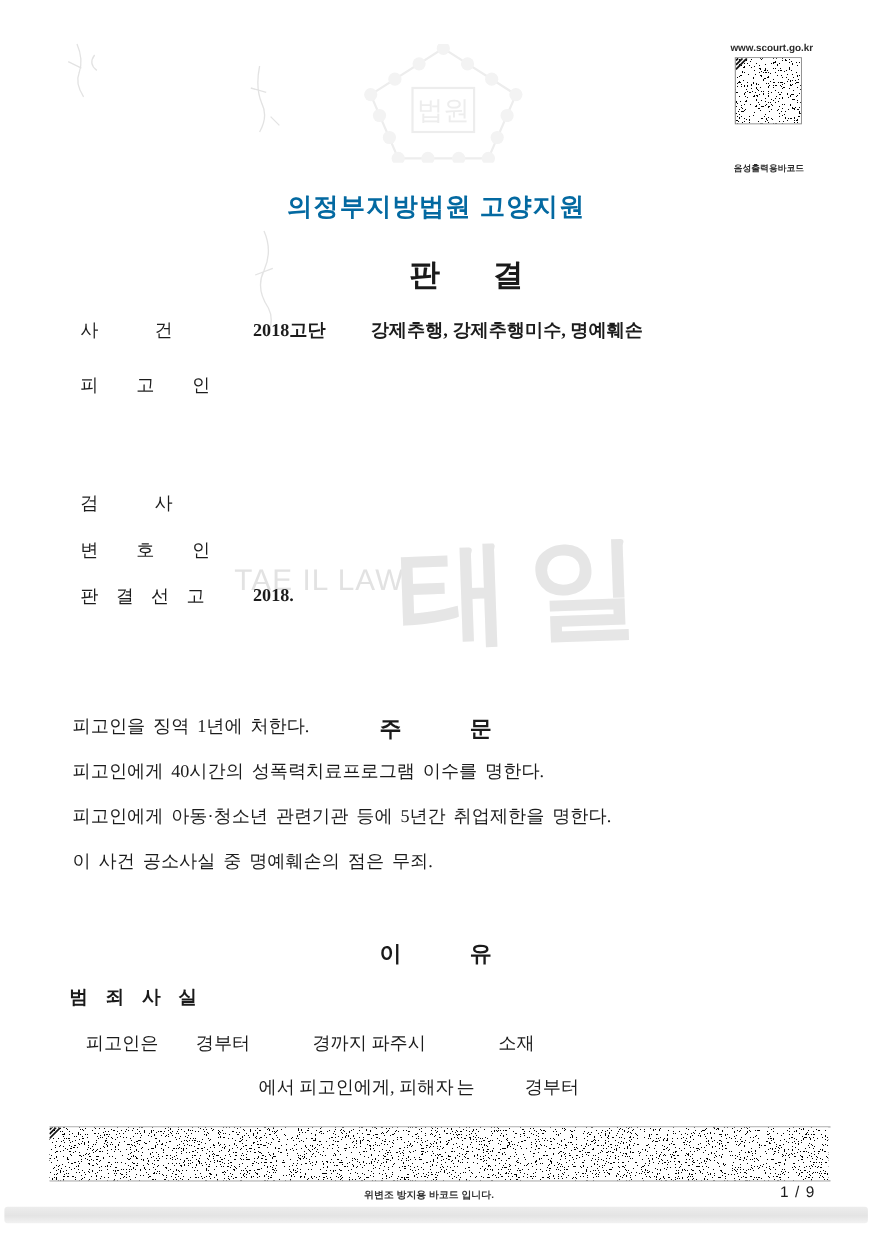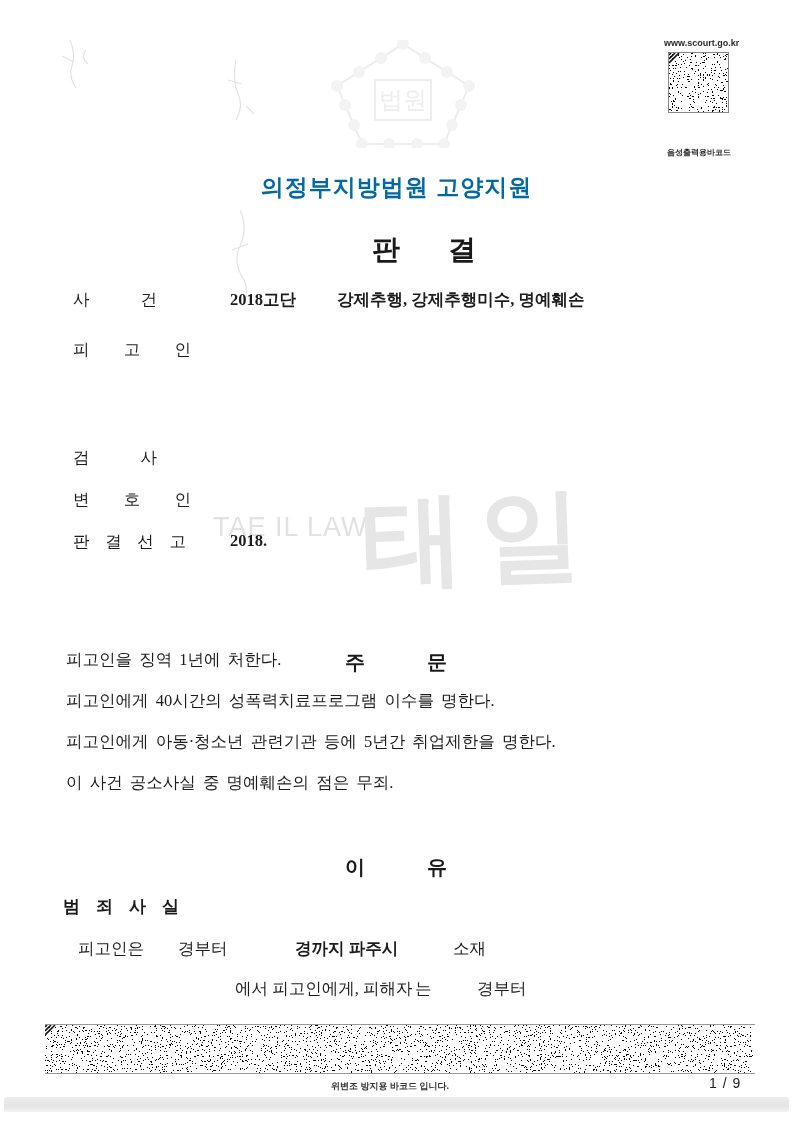--- a/index.html
+++ b/index.html
@@ -105,21 +105,21 @@
 
   .facts-heading {
     position: absolute; top: 895px; left: 63px; width: 116px;
     font-family: "Liberation Sans", sans-serif;
     font-size: 17px; font-weight: 700; color: #1a1a1a;
     text-align: justify; text-align-last: justify;
   }
   .fact-seg { position: absolute; font-size: 16.5px; color: #1c1c1c; white-space: nowrap; }
   .f1 { top: 938px; }
   .f2 { top: 978px; }
-  .f1-0 { left: 78px; }  .f1-1 { left: 178px; } .f1-2 { left: 295px; font-weight: bold; } .f1-3 { left: 453px; }
+  .f1-0 { left: 78px; }  .f1-1 { left: 178px; } .f1-2 { left: 284px; } .f1-3 { left: 453px; }
   .f2-0 { left: 235px; } .f2-1 { left: 415px; } .f2-2 { left: 477px; }
 
   
   .strip-box { position: absolute; top: 1024px; left: 45px; width: 710px; height: 50px;
     border-top: 1px solid #999; border-bottom: 1px solid #999; }
   .strip-box svg { display: block; }
   .footer-caption {
     position: absolute; top: 1080px; left: 0; width: 780px; text-align: center;
     font-family: "Liberation Sans", sans-serif;
     font-size: 9px; font-weight: 700; color: #333;

